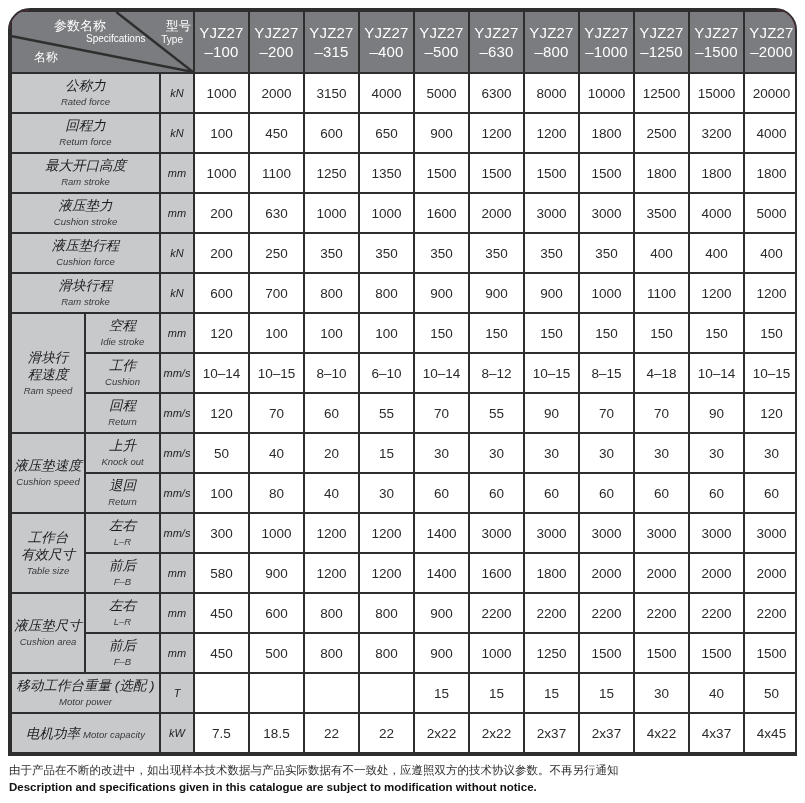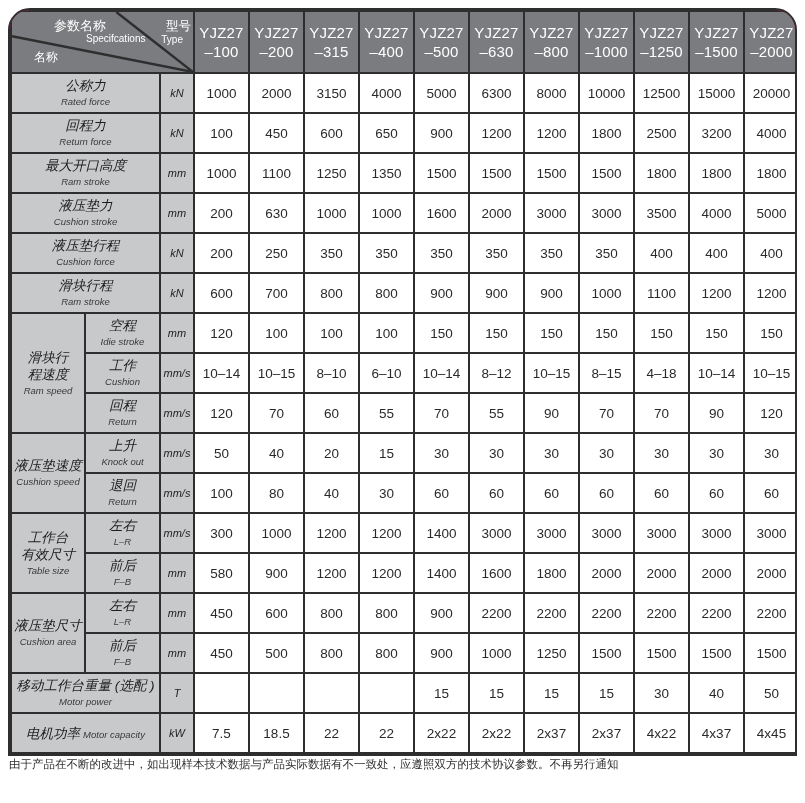--- a/index.html
+++ b/index.html
@@ -51,21 +51,21 @@
   tbody tr{height:40px;}
   td.lbl, td.grp, td.sub, td.unit{background:#c8c9cb;font-style:italic;}
   td.unit{font-size:11px;border-right:3px solid #2e2e2e;padding:1px 0;}
   .zh{display:block;font-size:13.5px;color:#1d1d1f;line-height:1.25;white-space:pre-line;}
   .en{display:block;font-size:9.5px;color:#39393b;line-height:1.2;margin-top:1px;}
   .inline-lbl .zh,.inline-lbl .en{display:inline;}
   .inline-lbl .en{margin-left:3px;margin-top:24px;}
   td.val{background:#fff;font-size:13.5px;color:#2a2a2a;}
 
   
-  .footnote{padding-left:1px;}
+  .footnote{margin-top:6px;padding-left:1px;}
   .footnote .f-zh{font-size:11.5px;color:#2f2f2f;line-height:1.45;}
   .footnote .f-en{font-size:11.5px;color:#111;font-weight:bold;line-height:1.45;}
 </style>
 </head>
 <body>
 
 <div class="spec-wrap">
   <table class="spec">
     <colgroup>
       <col class="c-group">
@@ -431,13 +431,14 @@
           <td class="val">4x22</td>
           <td class="val">4x37</td>
           <td class="val">4x45</td>
         </tr>
       </tbody>
   </table>
 </div>
 
 <div class="footnote">
   <div class="f-zh">由于产品在不断的改进中，如出现样本技术数据与产品实际数据有不一致处，应遵照双方的技术协议参数。不再另行通知</div>
+  <div class="f-en">Description and specifications given in this catalogue are subject to modification without notice.</div>
 </div>
 
 </body></html>

